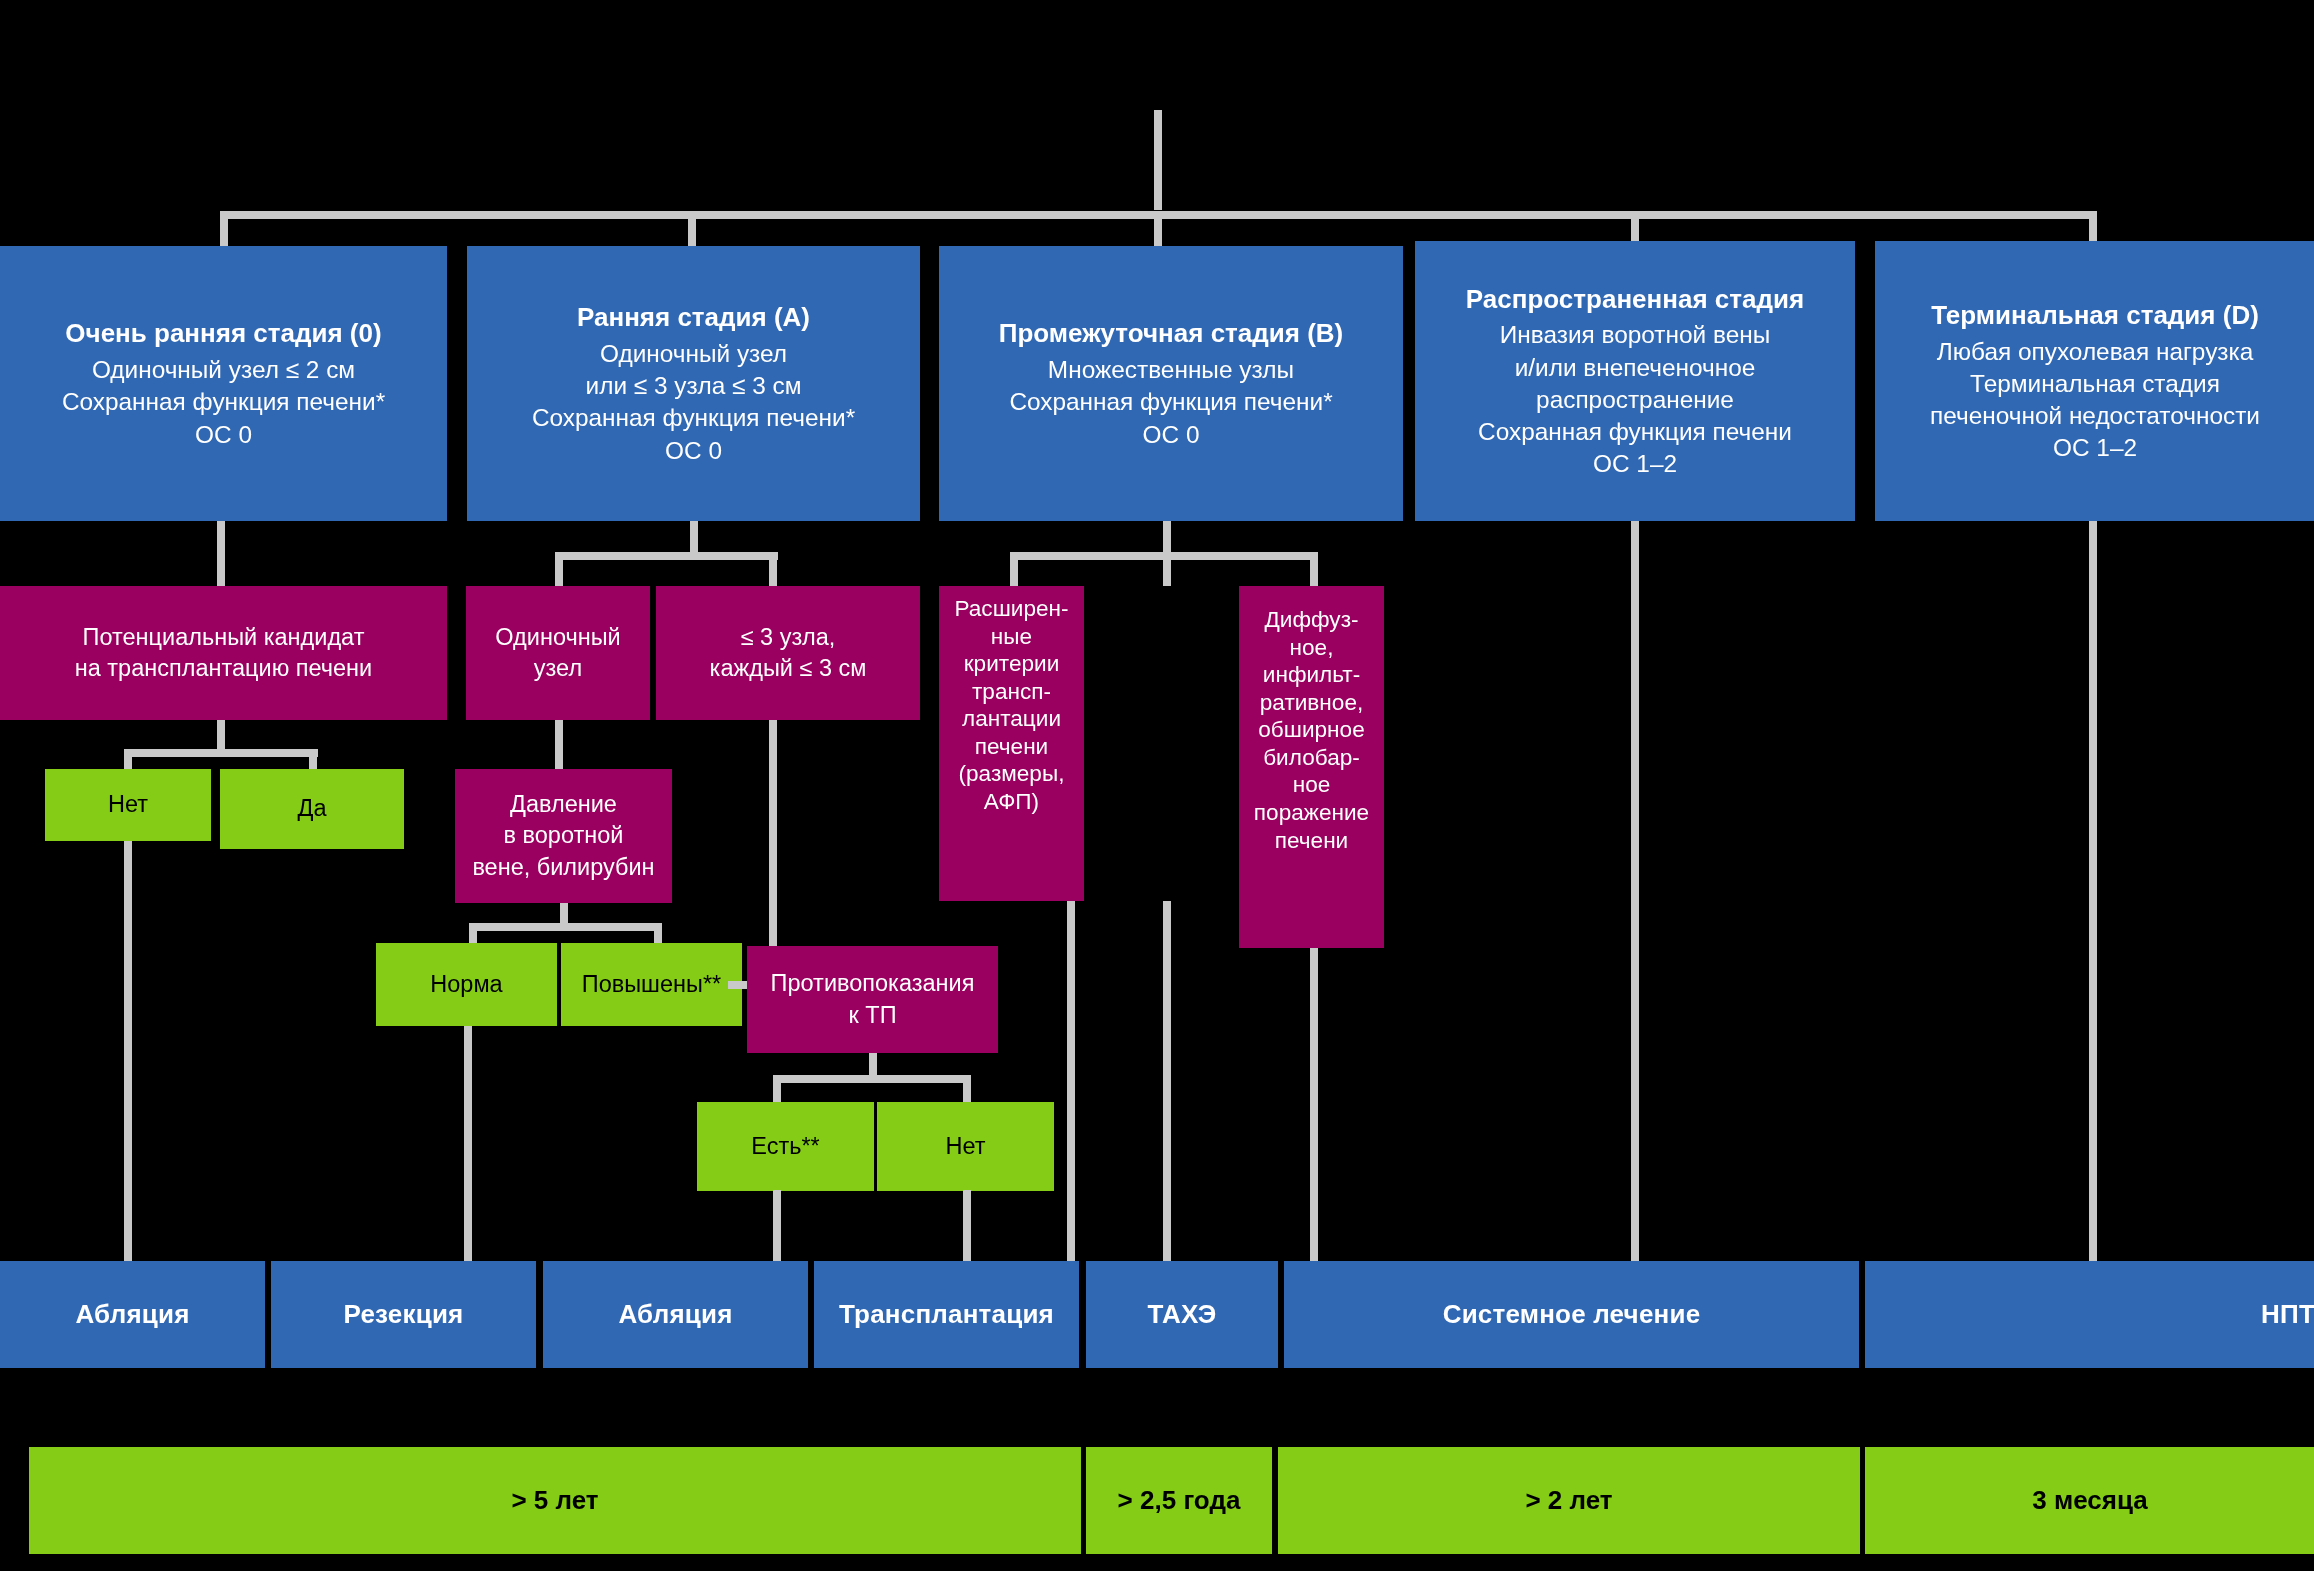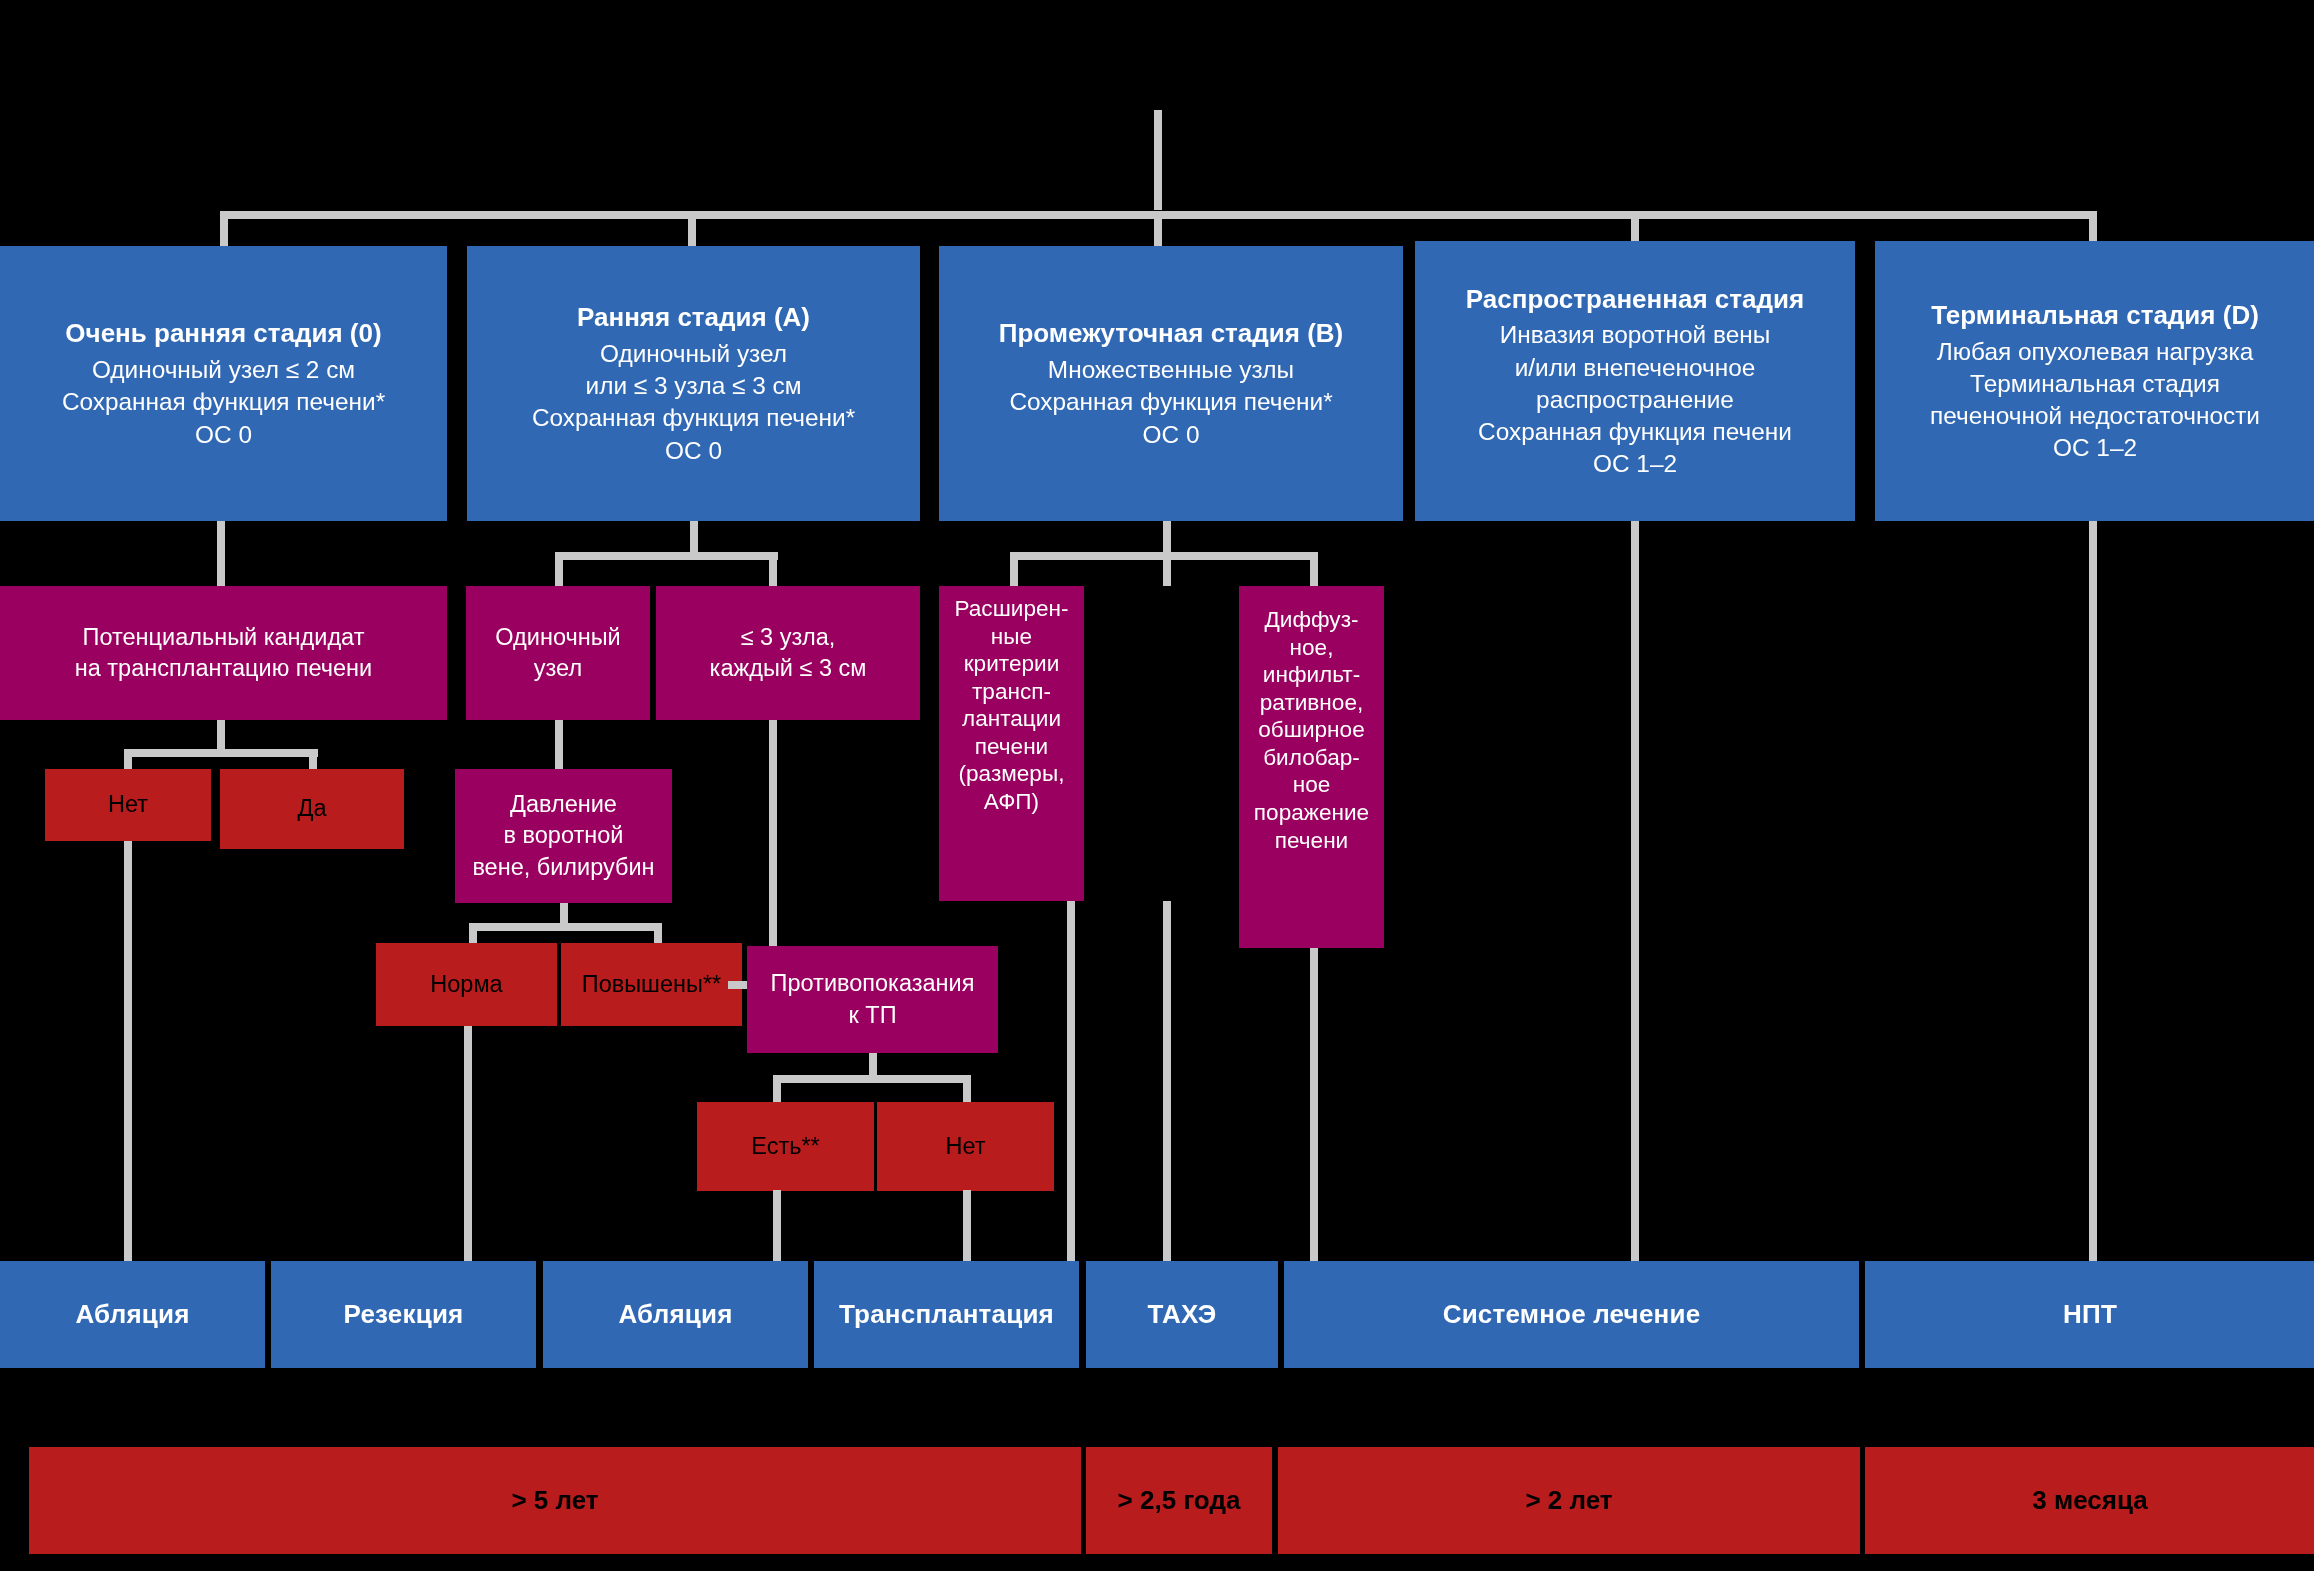--- a/index.html
+++ b/index.html
@@ -20,21 +20,21 @@
     box-sizing: border-box;
     display: flex;
     flex-direction: column;
     align-items: center;
     justify-content: center;
     text-align: center;
     color: #ffffff;
     line-height: 1.32;
   }
   .gray {
-    background: #b91c1c;
+    background: #84cc16;
     color: #000000;
   }
   .blue {
     background: #3068b4;
     color: #ffffff;
   }
   .magenta {
     background: #99005f;
     color: #ffffff;
   }
@@ -253,21 +253,21 @@
   </div>
   <div class="box blue treat" style="left:1086px; top:1261px; width:192px; height:107px; font-size:26px;">
     <span>ТАХЭ</span>
   </div>
   <div class="box blue treat" style="left:814px; top:1261px; width:265px; height:107px; font-size:26px;">
     <span>Трансплантация</span>
   </div>
   <div class="box blue treat" style="left:1284px; top:1261px; width:575px; height:107px; font-size:26px;">
     <span>Системное лечение</span>
   </div>
-  <div class="box blue treat" style="left:1865px; top:1261px; width:450px; height:107px; font-size:26px;">
+  <div class="box blue treat" style="left:1865px; top:1261px; width:450px; height:107px; font-size:26px;align-items:flex-end;">
     <span>НПТ</span>
   </div>
 
   <div class="box gray surv" style="left:29px; top:1447px; width:1052px; height:107px; font-size:26px;">
     <span>&gt; 5 лет</span>
   </div>
   <div class="box gray surv" style="left:1086px; top:1447px; width:186px; height:107px; font-size:26px;">
     <span>&gt; 2,5 года</span>
   </div>
   <div class="box gray surv" style="left:1278px; top:1447px; width:582px; height:107px; font-size:26px;">

